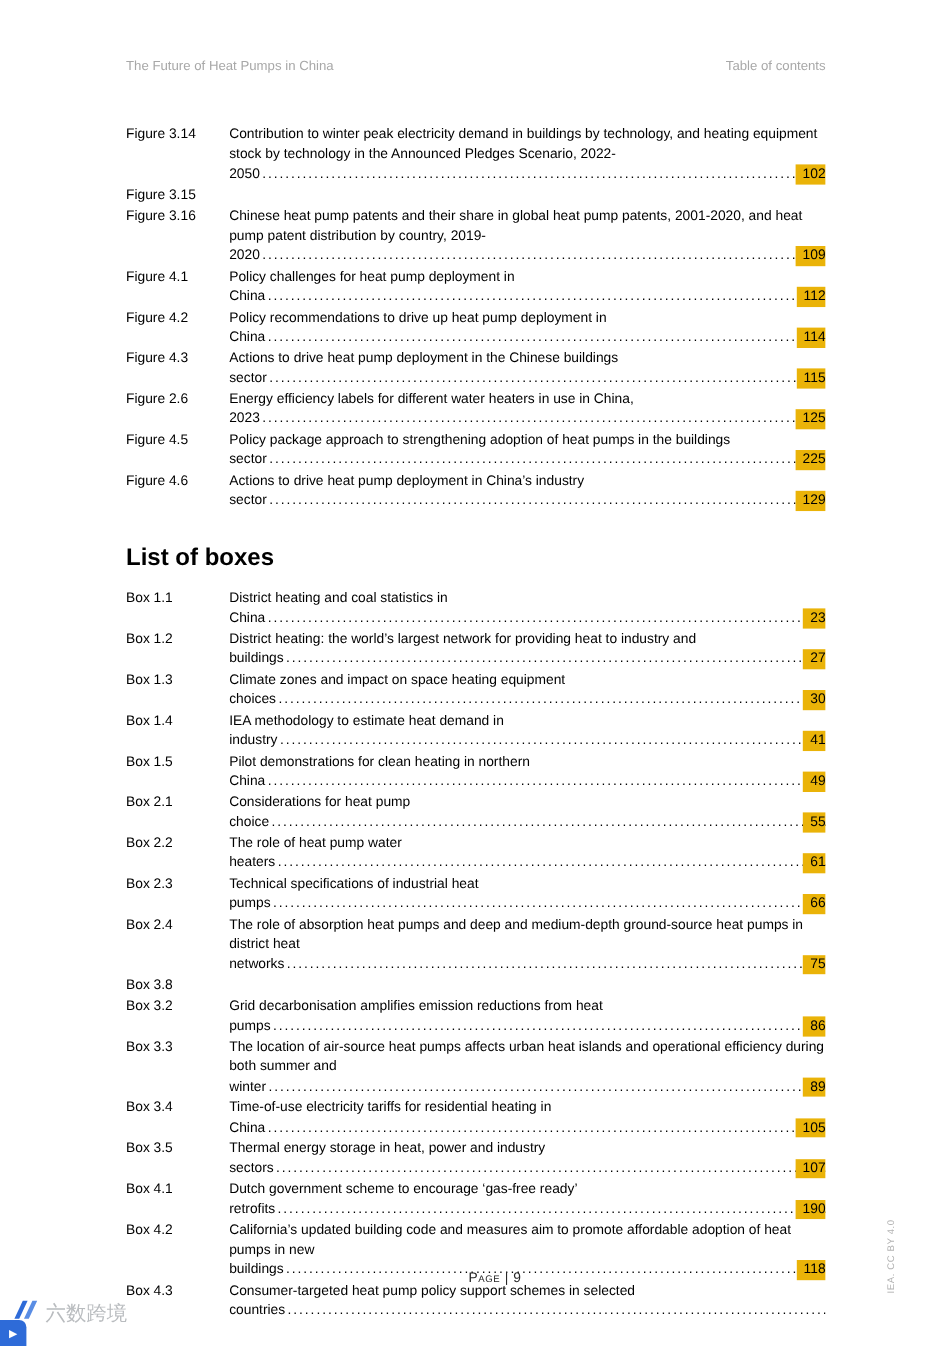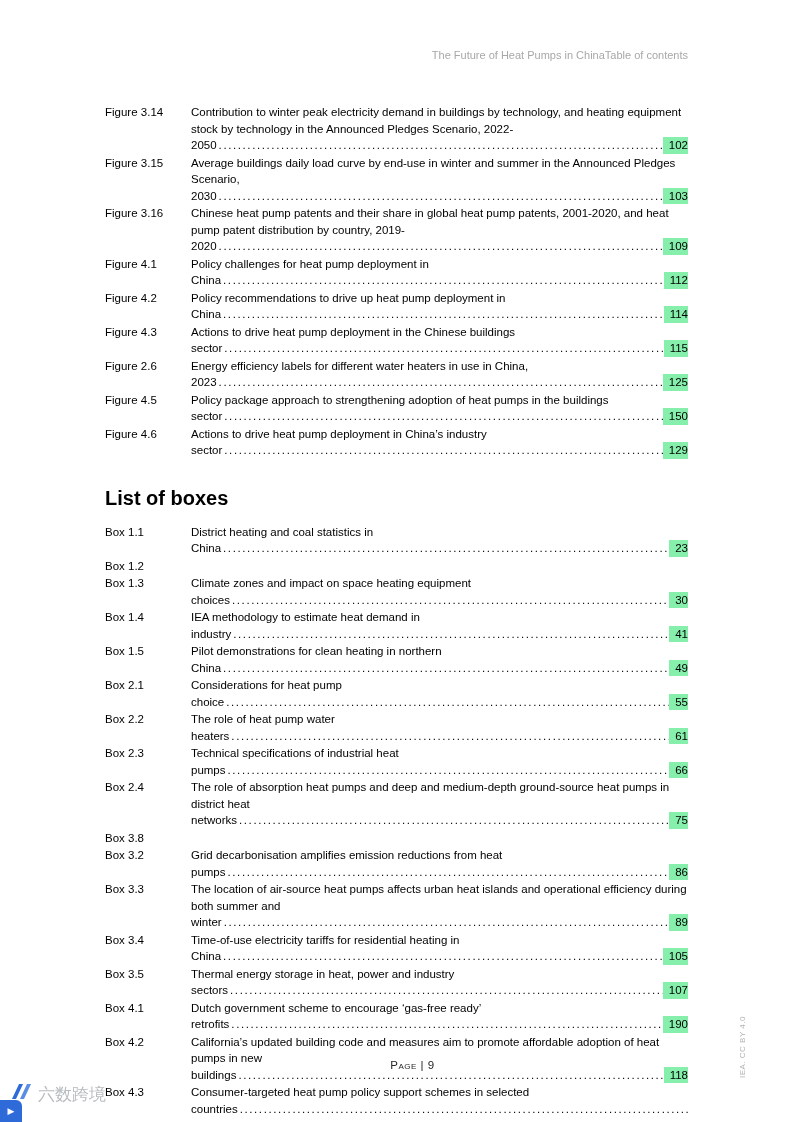--- a/index.html
+++ b/index.html
@@ -7,21 +7,21 @@
   body {
     width: 793px; height: 1122px;
     background: #ffffff;
     font-family: "Liberation Sans", "DejaVu Sans", sans-serif;
     position: relative;
     overflow: hidden;
     color: #000;
   }
   .running-header {
     position: absolute; top: 49px; left: 105px; width: 583px;
-    display: flex; justify-content: flex-end;
+    display: flex; justify-content: space-between;
     font-size: 11px; color: #a8a8a8;
   }
   .content {
     position: absolute; top: 104px; left: 105px; width: 583px;
   }
   .toc-entry {
     display: flex; align-items: flex-start;
     font-size: 11.5px; line-height: 16.5px;
     margin-bottom: 1px;
   }
@@ -31,21 +31,21 @@
     display: block; position: relative; overflow: hidden;
   }
   .toc-text { text-decoration: none; color: #000; cursor: pointer; }
   .toc-text::after {
     content: "........................................................................................................................................................................................................................................";
     letter-spacing: 1.6px;
     margin-left: 2px;
   }
   .toc-page {
     position: absolute; right: 0; bottom: 0;
-    background: #86efac; padding-left: 6px;
+    background: #eab308; padding-left: 6px;
   }
   .section-heading {
     font-size: 20px; line-height: 26px; font-weight: bold;
     color: #000000;
     margin: 26px 0 13px 0;
   }
   .footer {
     position: absolute; top: 1059px; left: 16px; width: 793px;
     text-align: center;
     font-size: 11.5px; color: #262626;
@@ -79,21 +79,20 @@
 </div>
 
 <div class="content">
   <div>
       <div class="toc-entry">
         <span class="toc-label">Figure 3.14</span>
         <span class="toc-body"><a class="toc-text">Contribution to winter peak electricity demand in buildings by technology, and heating equipment stock by technology in the Announced Pledges Scenario, 2022-2050</a><span class="toc-page">102</span></span>
       </div>
       <div class="toc-entry">
         <span class="toc-label">Figure 3.15</span>
-        <span class="toc-body"><a class="toc-text">Average buildings daily load curve by end-use in winter and summer in the Announced Pledges Scenario, 2030</a><span class="toc-page">103</span></span>
       </div>
       <div class="toc-entry">
         <span class="toc-label">Figure 3.16</span>
         <span class="toc-body"><a class="toc-text">Chinese heat pump patents and their share in global heat pump patents, 2001-2020, and heat pump patent distribution by country, 2019-2020</a><span class="toc-page">109</span></span>
       </div>
       <div class="toc-entry">
         <span class="toc-label">Figure 4.1</span>
         <span class="toc-body"><a class="toc-text">Policy challenges for heat pump deployment in China</a><span class="toc-page">112</span></span>
       </div>
       <div class="toc-entry">
@@ -103,35 +102,36 @@
       <div class="toc-entry">
         <span class="toc-label">Figure 4.3</span>
         <span class="toc-body"><a class="toc-text">Actions to drive heat pump deployment in the Chinese buildings sector</a><span class="toc-page">115</span></span>
       </div>
       <div class="toc-entry">
         <span class="toc-label">Figure 2.6</span>
         <span class="toc-body"><a class="toc-text">Energy efficiency labels for different water heaters in use in China, 2023</a><span class="toc-page">125</span></span>
       </div>
       <div class="toc-entry">
         <span class="toc-label">Figure 4.5</span>
-        <span class="toc-body"><a class="toc-text">Policy package approach to strengthening adoption of heat pumps in the buildings sector</a><span class="toc-page">150</span></span>
+        <span class="toc-body"><a class="toc-text">Policy package approach to strengthening adoption of heat pumps in the buildings sector</a><span class="toc-page">225</span></span>
       </div>
       <div class="toc-entry">
         <span class="toc-label">Figure 4.6</span>
         <span class="toc-body"><a class="toc-text">Actions to drive heat pump deployment in China’s industry sector</a><span class="toc-page">129</span></span>
       </div>
     </div>
   <div class="section-heading">List of boxes</div>
   <div>
       <div class="toc-entry">
         <span class="toc-label">Box 1.1</span>
         <span class="toc-body"><a class="toc-text">District heating and coal statistics in China</a><span class="toc-page">23</span></span>
       </div>
       <div class="toc-entry">
         <span class="toc-label">Box 1.2</span>
+        <span class="toc-body"><a class="toc-text">District heating: the world’s largest network for providing heat to industry and buildings</a><span class="toc-page">27</span></span>
       </div>
       <div class="toc-entry">
         <span class="toc-label">Box 1.3</span>
         <span class="toc-body"><a class="toc-text">Climate zones and impact on space heating equipment choices</a><span class="toc-page">30</span></span>
       </div>
       <div class="toc-entry">
         <span class="toc-label">Box 1.4</span>
         <span class="toc-body"><a class="toc-text">IEA methodology to estimate heat demand in industry</a><span class="toc-page">41</span></span>
       </div>
       <div class="toc-entry">

